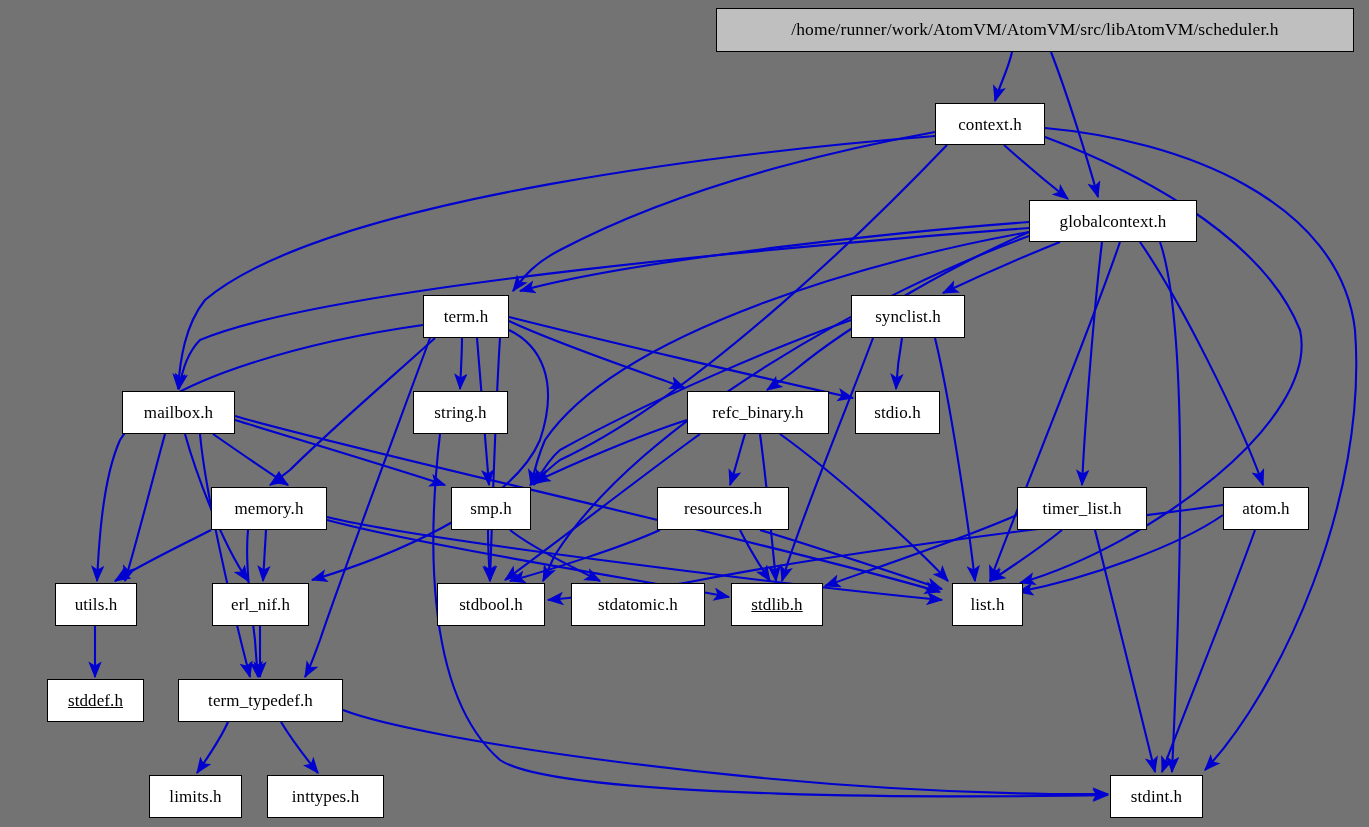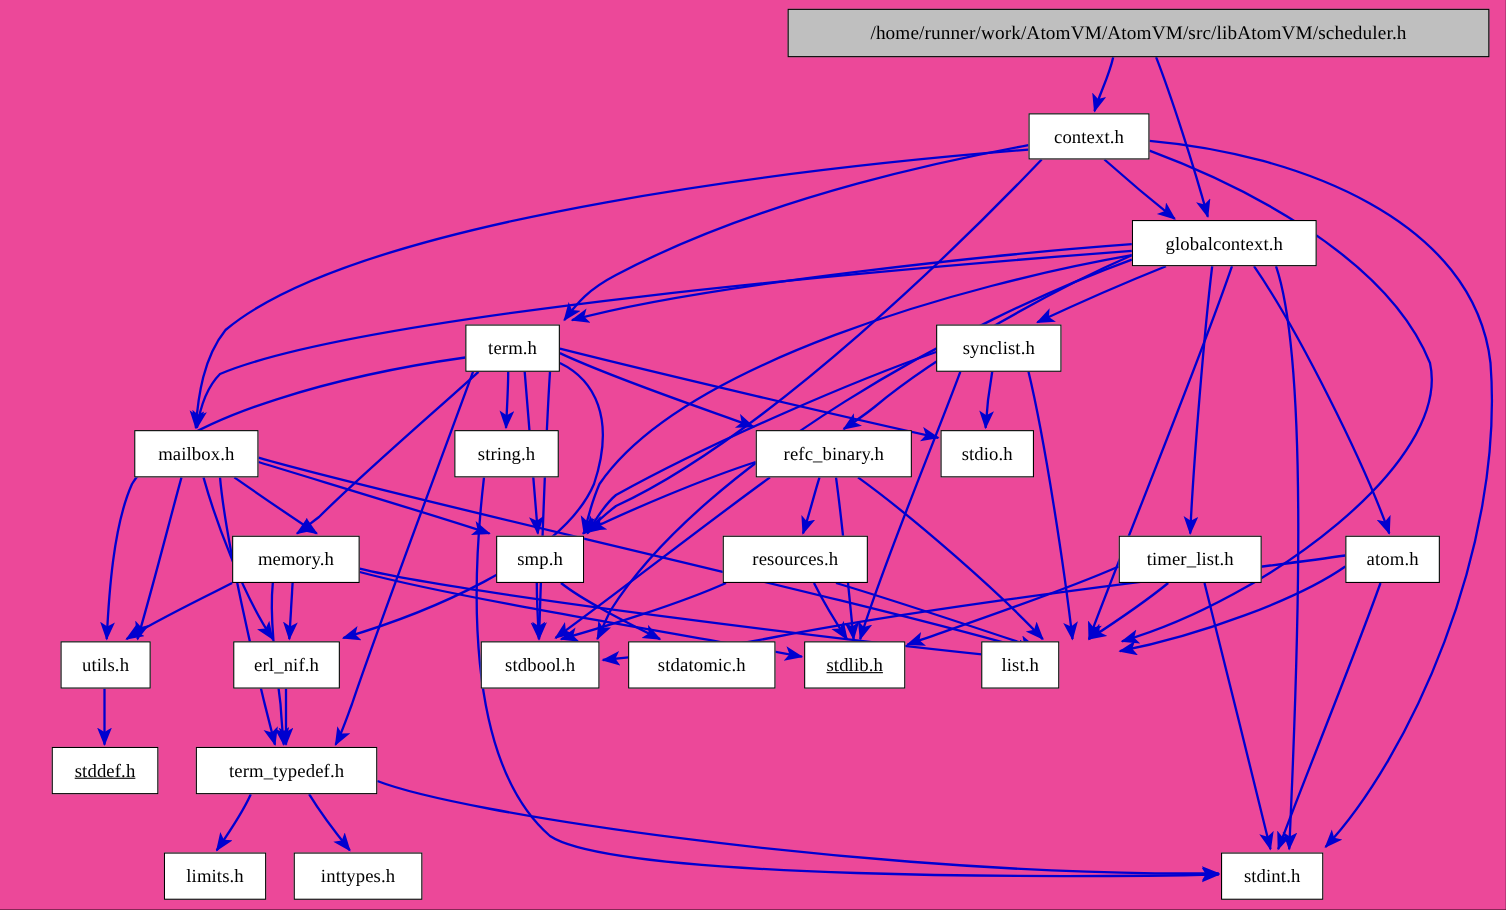--- a/index.html
+++ b/index.html
@@ -4,21 +4,21 @@
 <style>
   html, body {
     margin: 0;
     padding: 0;
     background: #000000;
   }
   #canvas {
     position: relative;
     width: 1369px;
     height: 827px;
-    background: #ec4899;
+    background: #737373;
     overflow: hidden;
     font-family: "Liberation Serif", "DejaVu Serif", serif;
   }
   #edges {
     position: absolute;
     left: 0;
     top: 0;
     width: 1369px;
     height: 827px;
     pointer-events: none;
@@ -172,21 +172,21 @@
       </div>
       <div class="node" style="left: 437px; top: 583px; width: 108px; height: 43px;">
         <span>stdbool.h</span>
       </div>
       <div class="node" style="left: 571px; top: 583px; width: 134px; height: 43px;">
         <span>stdatomic.h</span>
       </div>
       <div class="node" style="left: 731px; top: 583px; width: 92px; height: 43px; text-decoration: underline;">
         <span>stdlib.h</span>
       </div>
-      <div class="node" style="left: 892px; top: 583px; width: 71px; height: 43px;">
+      <div class="node" style="left: 952px; top: 583px; width: 71px; height: 43px;">
         <span>list.h</span>
       </div>
       <div class="node" style="left: 47px; top: 679px; width: 97px; height: 43px; text-decoration: underline;">
         <span>stddef.h</span>
       </div>
       <div class="node" style="left: 178px; top: 679px; width: 165px; height: 43px;">
         <span>term_typedef.h</span>
       </div>
       <div class="node" style="left: 149px; top: 775px; width: 93px; height: 43px;">
         <span>limits.h</span>

